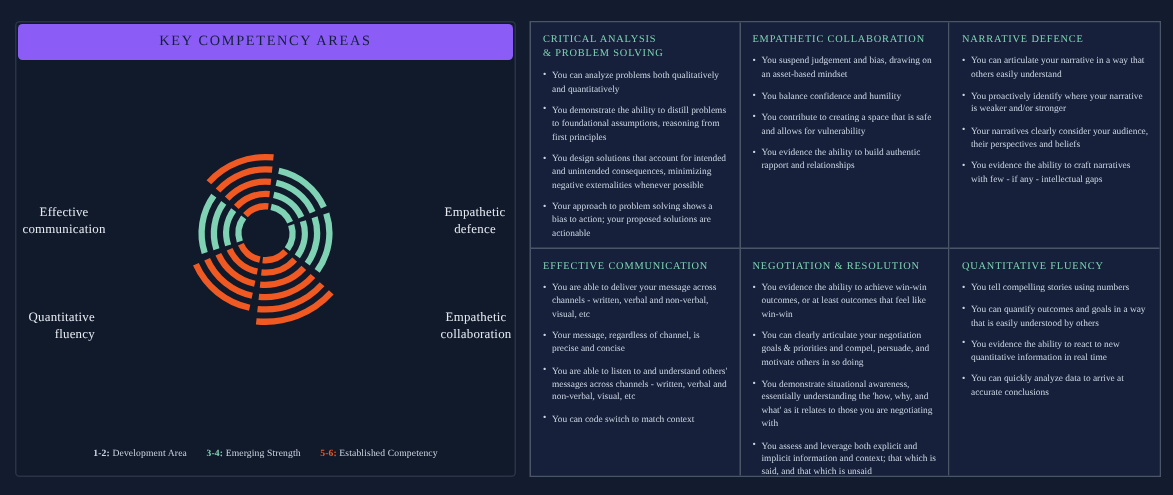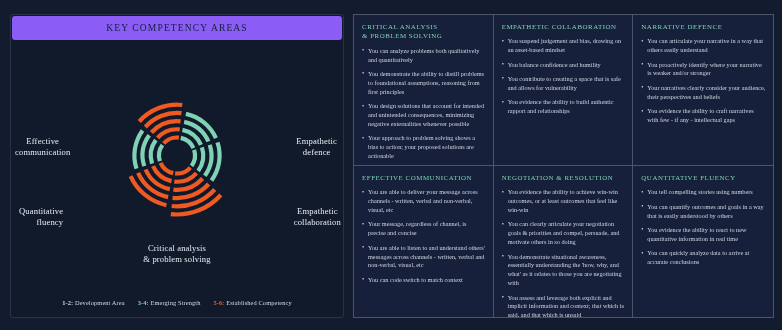--- a/index.html
+++ b/index.html
@@ -182,22 +182,20 @@
             <path d="M -25.56 -23.02 A 34.4 34.4 0 0 1 3.60 -34.21" fill="none" stroke="#f05a22" stroke-width="4.2" stroke-linecap="butt"></path>
             <path d="M -31.66 -28.50 A 42.599999999999994 42.599999999999994 0 0 1 4.45 -42.37" fill="none" stroke="#f05a22" stroke-width="4.2" stroke-linecap="butt"></path>
             <path d="M -37.75 -33.99 A 50.8 50.8 0 0 1 5.31 -50.52" fill="none" stroke="#f05a22" stroke-width="4.2" stroke-linecap="butt"></path>
           </g>
       </svg>
 
       <div class="axis-label lbl-narrative" style="white-space:pre-line">Empathetic
 defence</div>
       <div class="axis-label lbl-empathetic" style="white-space:pre-line">Empathetic
 collaboration</div>
-      <div class="axis-label lbl-critical" style="white-space:pre-line">Critical analysis
-&amp; problem solving</div>
       <div class="axis-label lbl-quant" style="white-space:pre-line">Quantitative
 fluency</div>
       <div class="axis-label lbl-effective" style="white-space:pre-line">Effective
 communication</div>
     </div>
 
     <div class="legend" id="legend">
         <div class="legend-item"><span class="legend-key" style="color: rgb(207, 215, 227);">1-2: </span><span>Development Area</span></div>
         <div class="legend-item"><span class="legend-key" style="color: rgb(127, 211, 180);">3-4: </span><span>Emerging Strength</span></div>
         <div class="legend-item"><span class="legend-key" style="color: rgb(240, 90, 34);">5-6: </span><span>Established Competency</span></div>

